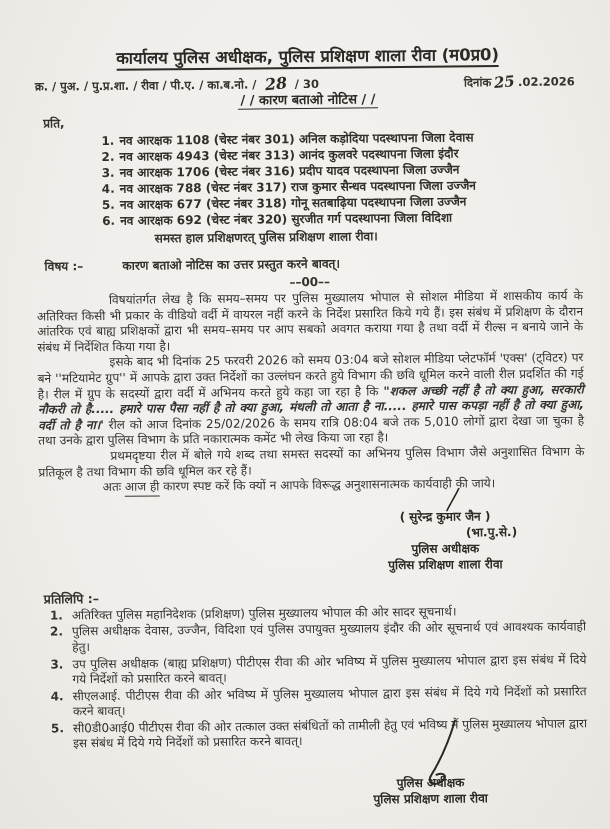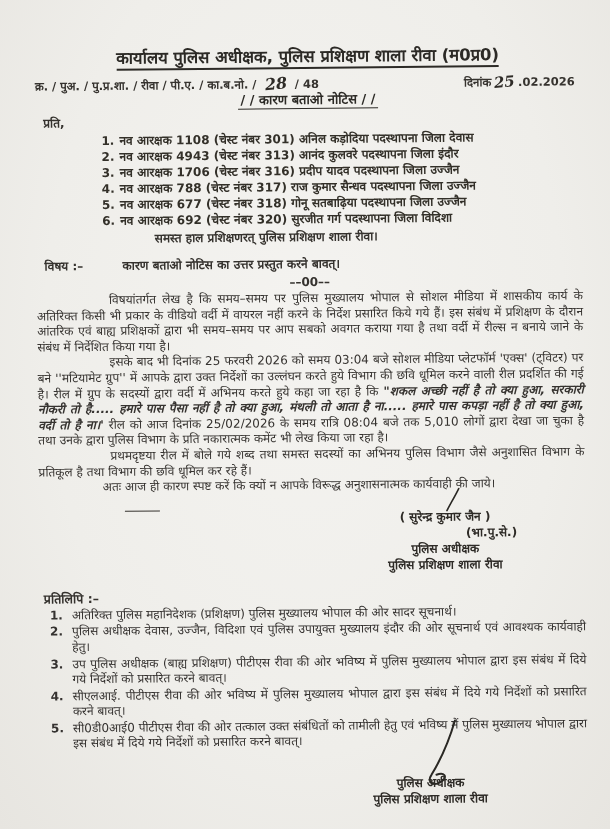--- a/index.html
+++ b/index.html
@@ -55,21 +55,21 @@
   }
   .subject-row{display:flex;font-size:12px;font-weight:bold;margin-left:8px;}
   .subject-row .lbl{width:78px;flex:0 0 78px;}
   .sep{ text-align:center;font-size:12px;font-weight:bold;margin:3px 0 2px 0;}
   .para{
     font-size:12px;line-height:15.6px;text-align:justify;
     margin:0;color:#363330;
   }
   .para.indent{text-indent:72px;}
   .q{font-weight:bold;font-style:italic;}
-  .ul{border-bottom:1.5px solid #35322e;padding-bottom:17px;}
+  .ul{border-bottom:1.5px solid #35322e;padding-bottom:2px;}
   .sign-block{
     width:200px;margin:16px 40px 0 auto;
     text-align:center;font-size:12px;font-weight:bold;line-height:16px;
     position:relative;color:#2e2b27;
   }
   .sign-block .service{text-align:right;padding-right:28px;}
   .slash-svg{position:absolute;top:-22px;left:98px;}
   .copies-label{font-size:12.5px;font-weight:bold;margin:14px 0 1px 4px;}
   .copies{margin:0 0 0 10px;padding:0;list-style:none;font-size:12px;line-height:15.6px;color:#353230;}
   .copies li{display:flex;margin-bottom:1px;}
@@ -87,21 +87,21 @@
 <body>
 
 <div class="page">
 
   <div class="title">
     <span class="u">कार्यालय पुलिस अधीक्षक, पुलिस प्रशिक्षण शाला रीवा (म0प्र0)</span>
   </div>
 
   <div class="refrow">
     <span>
-      <span>क्र. / पुअ. / पु.प्र.शा. / रीवा / पी.ए. / का.ब.नो. /</span><span class="hand">28</span><span>/ 48</span>
+      <span>क्र. / पुअ. / पु.प्र.शा. / रीवा / पी.ए. / का.ब.नो. /</span><span class="hand">28</span><span>/ 30</span>
     </span>
     <span style="padding-right:6px;">
       <span>दिनांक</span><span class="hand small">25</span><span>.02.2026</span>
     </span>
   </div>
 
   <div class="notice-heading">
     <span class="u">/ / कारण बताओ नोटिस / /</span>
   </div>
 

